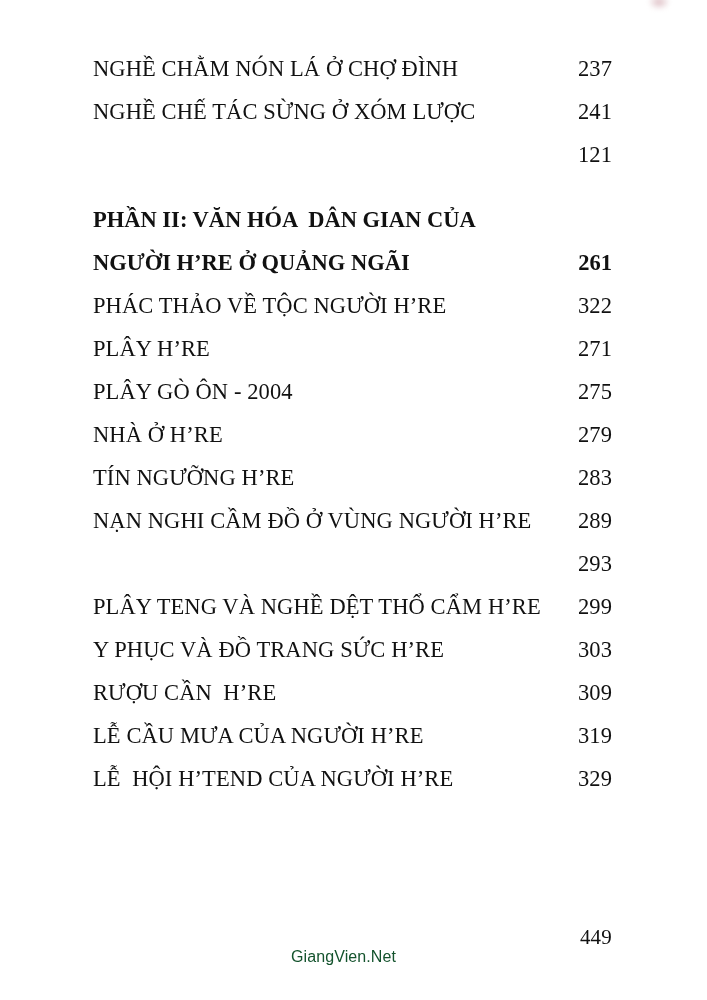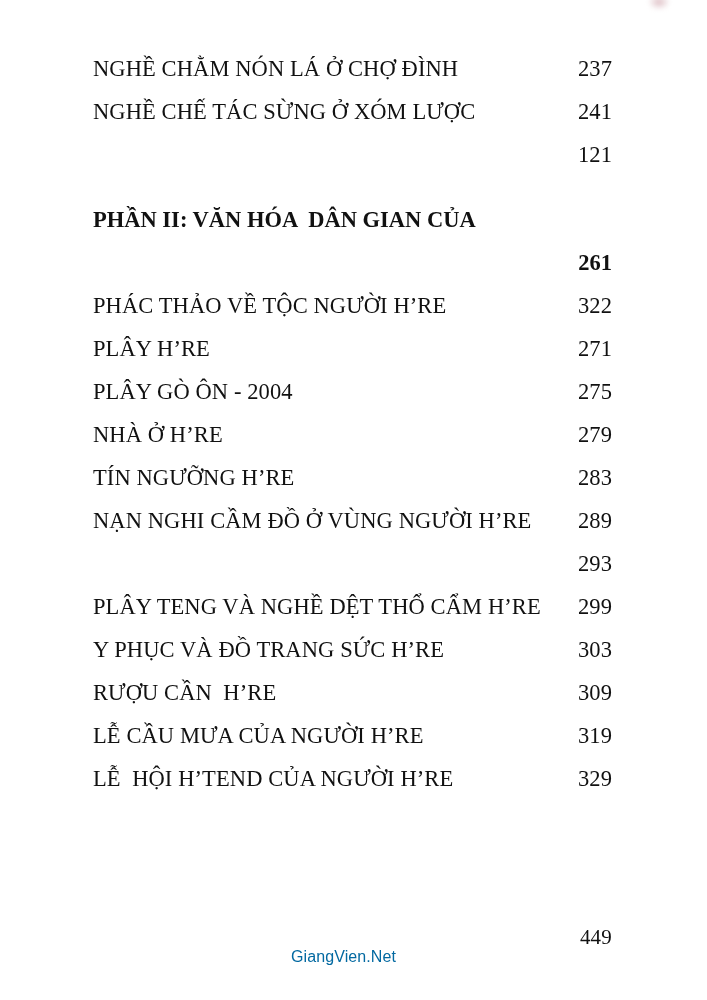--- a/index.html
+++ b/index.html
@@ -133,21 +133,21 @@
     font-weight: 400;
     letter-spacing: 0.2px;
   }
 
   .watermark {
     position: absolute;
     left: 291px;
     top: 948px;
     font-family: "Liberation Sans", "DejaVu Sans", sans-serif;
     font-size: 16px;
-    color: #0369a1;
+    color: #14532d;
     letter-spacing: 0.1px;
     white-space: nowrap;
   }
 </style>
 </head>
 <body>
 
 <div class="page">
 
   <div class="scan-smudge"></div>
@@ -167,20 +167,21 @@
         </div>
         <div class="toc-entry">
           <span class="leader"></span>
           <span class="pageno">121</span>
         </div>
       </div>
 
     <div class="part-heading">
       <span class="line1">PHẦN II: VĂN HÓA  DÂN GIAN CỦA</span>
       <div class="line2">
+        <span class="title">NGƯỜI H’RE Ở QUẢNG NGÃI</span>
         <span class="leader"></span>
         <span class="pageno">261</span>
       </div>
     </div>
 
     <div id="post-list">
         <div class="toc-entry">
           <span class="title">PHÁC THẢO VỀ TỘC NGƯỜI H’RE</span>
           <span class="leader"></span>
           <span class="pageno">322</span>

